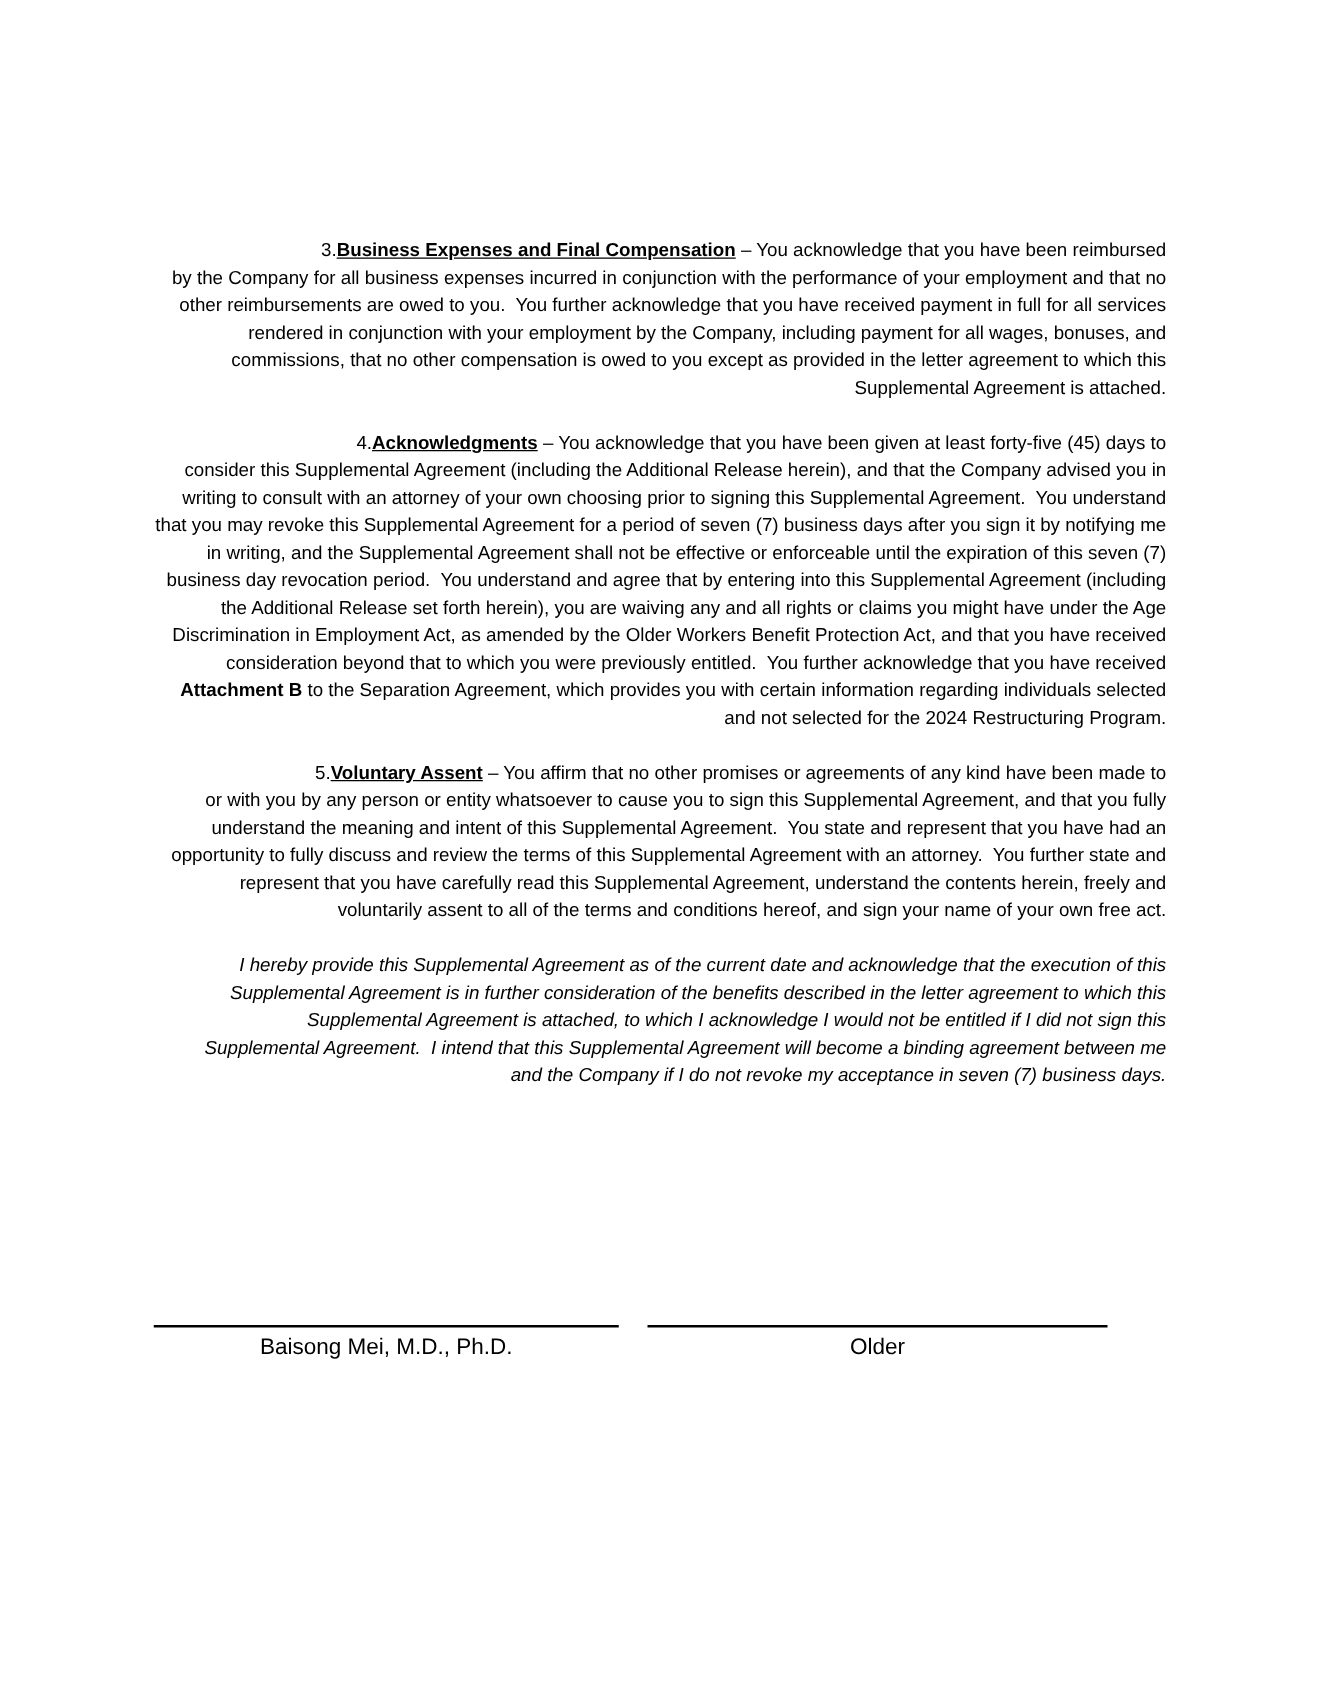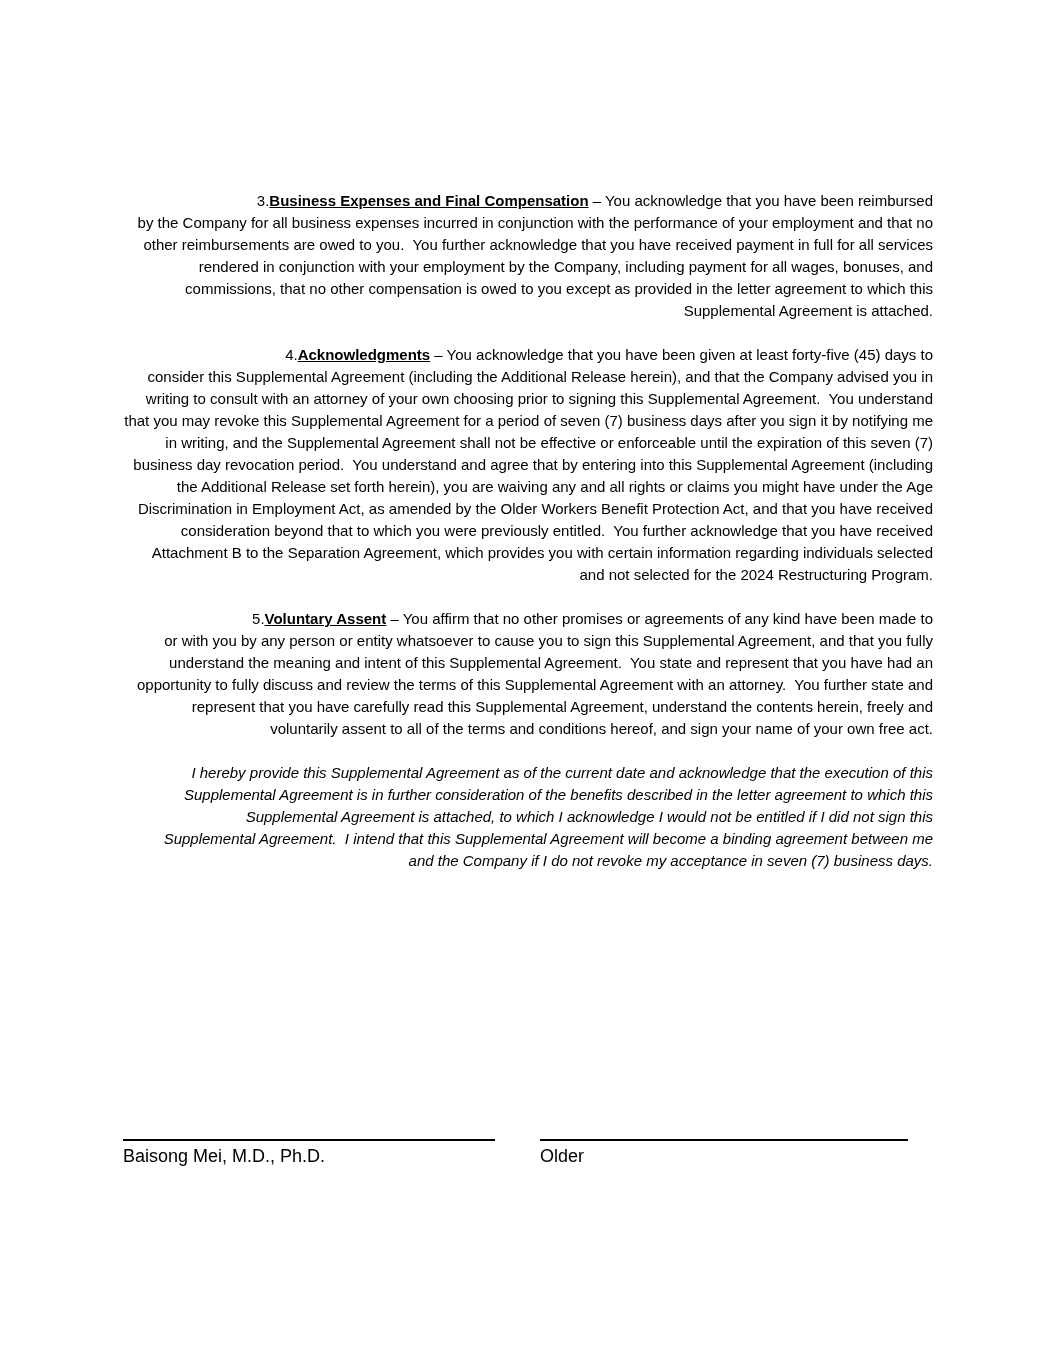--- a/index.html
+++ b/index.html
@@ -40,33 +40,34 @@
   .para .num {
     display: inline-block;
     width: 66px;
     text-indent: 0;
   }
   .para .heading {
     font-weight: bold;
     text-decoration: underline;
   }
   .para .bold {
-    font-weight: normal;
+    font-weight: bold;
   }
   .para.italic {
     font-style: italic;
     margin-left: 40px;
   }
   .sig-block {
     position: absolute;
     left: 123px;
-    top: 1139px;
+    top: 1060px;
     width: 810px;
     display: flex;
-    gap: 45px;
+    gap: 23px;
+    text-align: center;
   }
   .sig-field .sig-line {
     border-top: 2px solid #000000;
     height: 0;
   }
   .sig-field.left .sig-line { width: 372px; }
   .sig-field.right .sig-line { width: 368px; }
   .sig-label {
     font-size: 18px;
     line-height: 22px;

